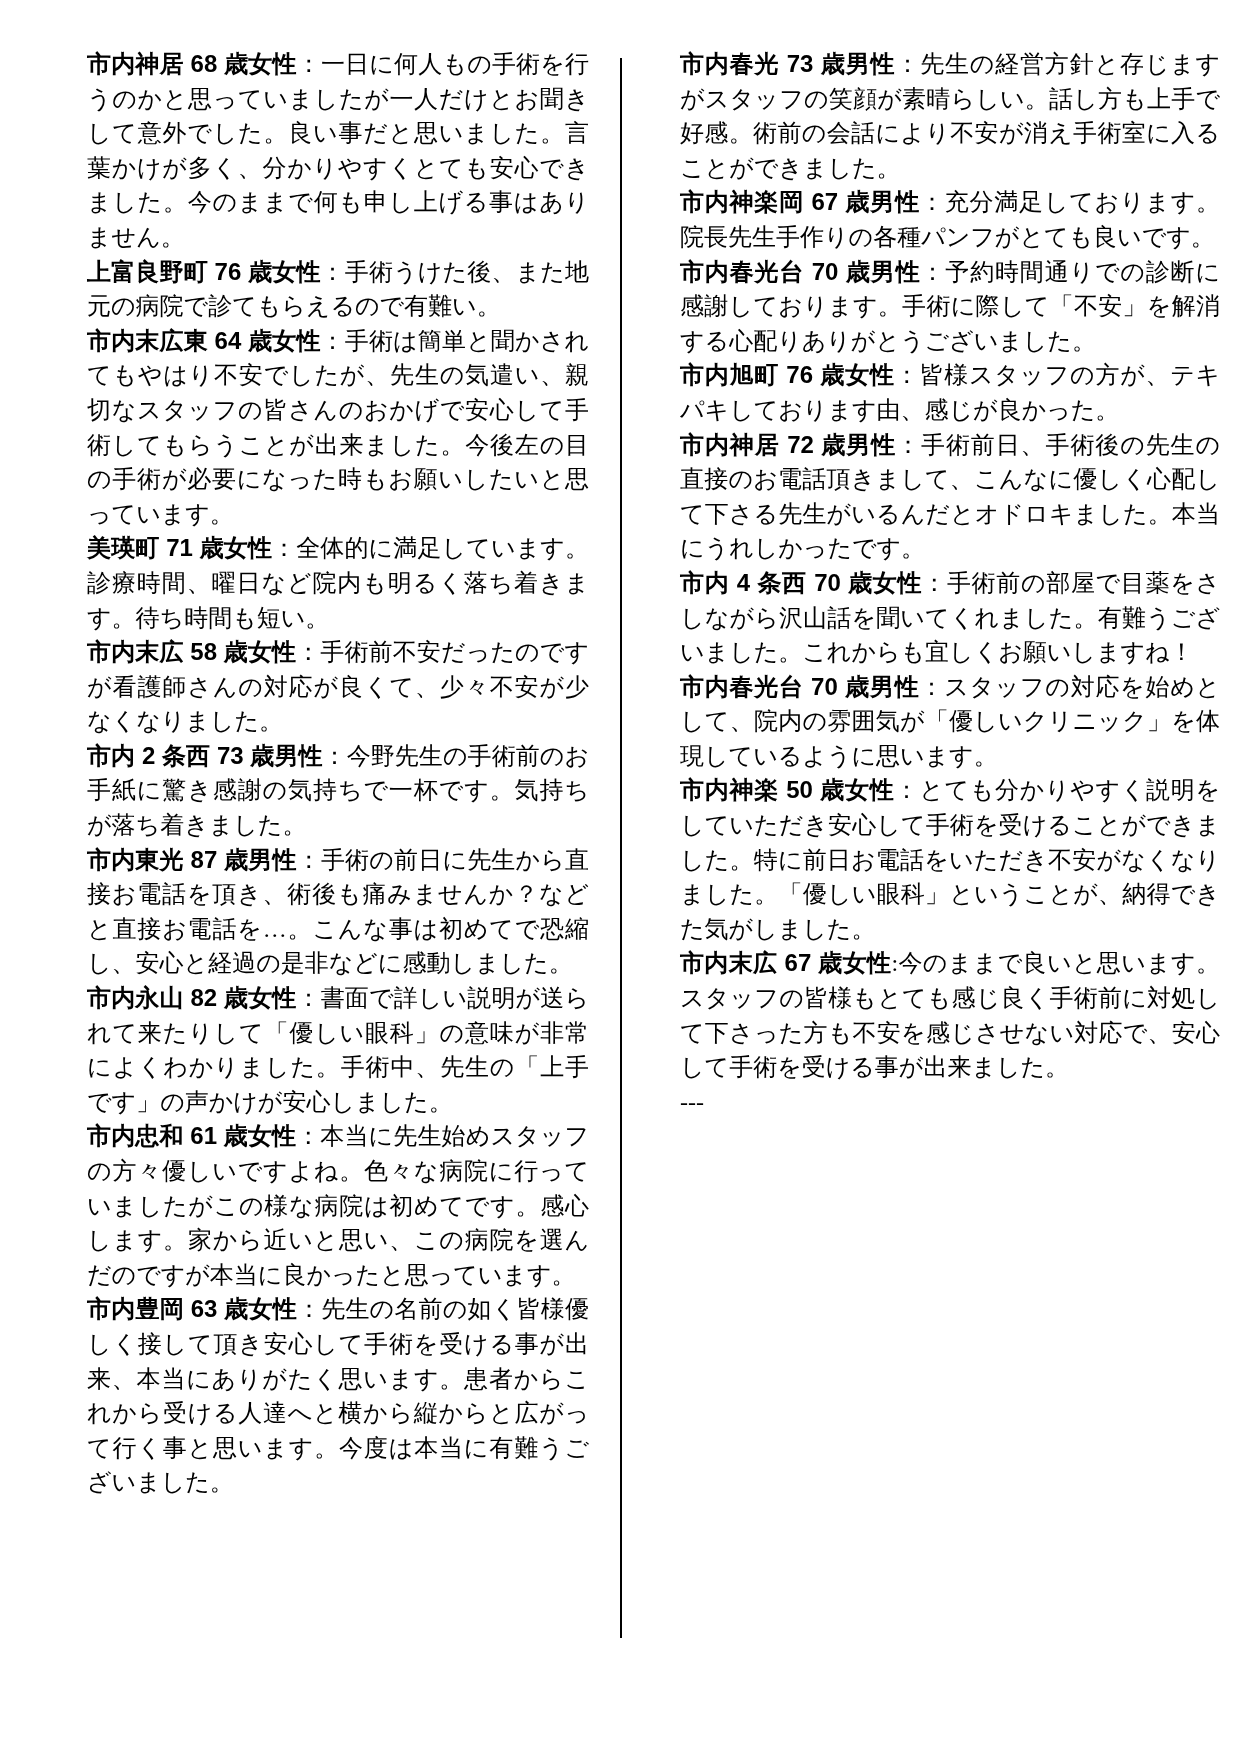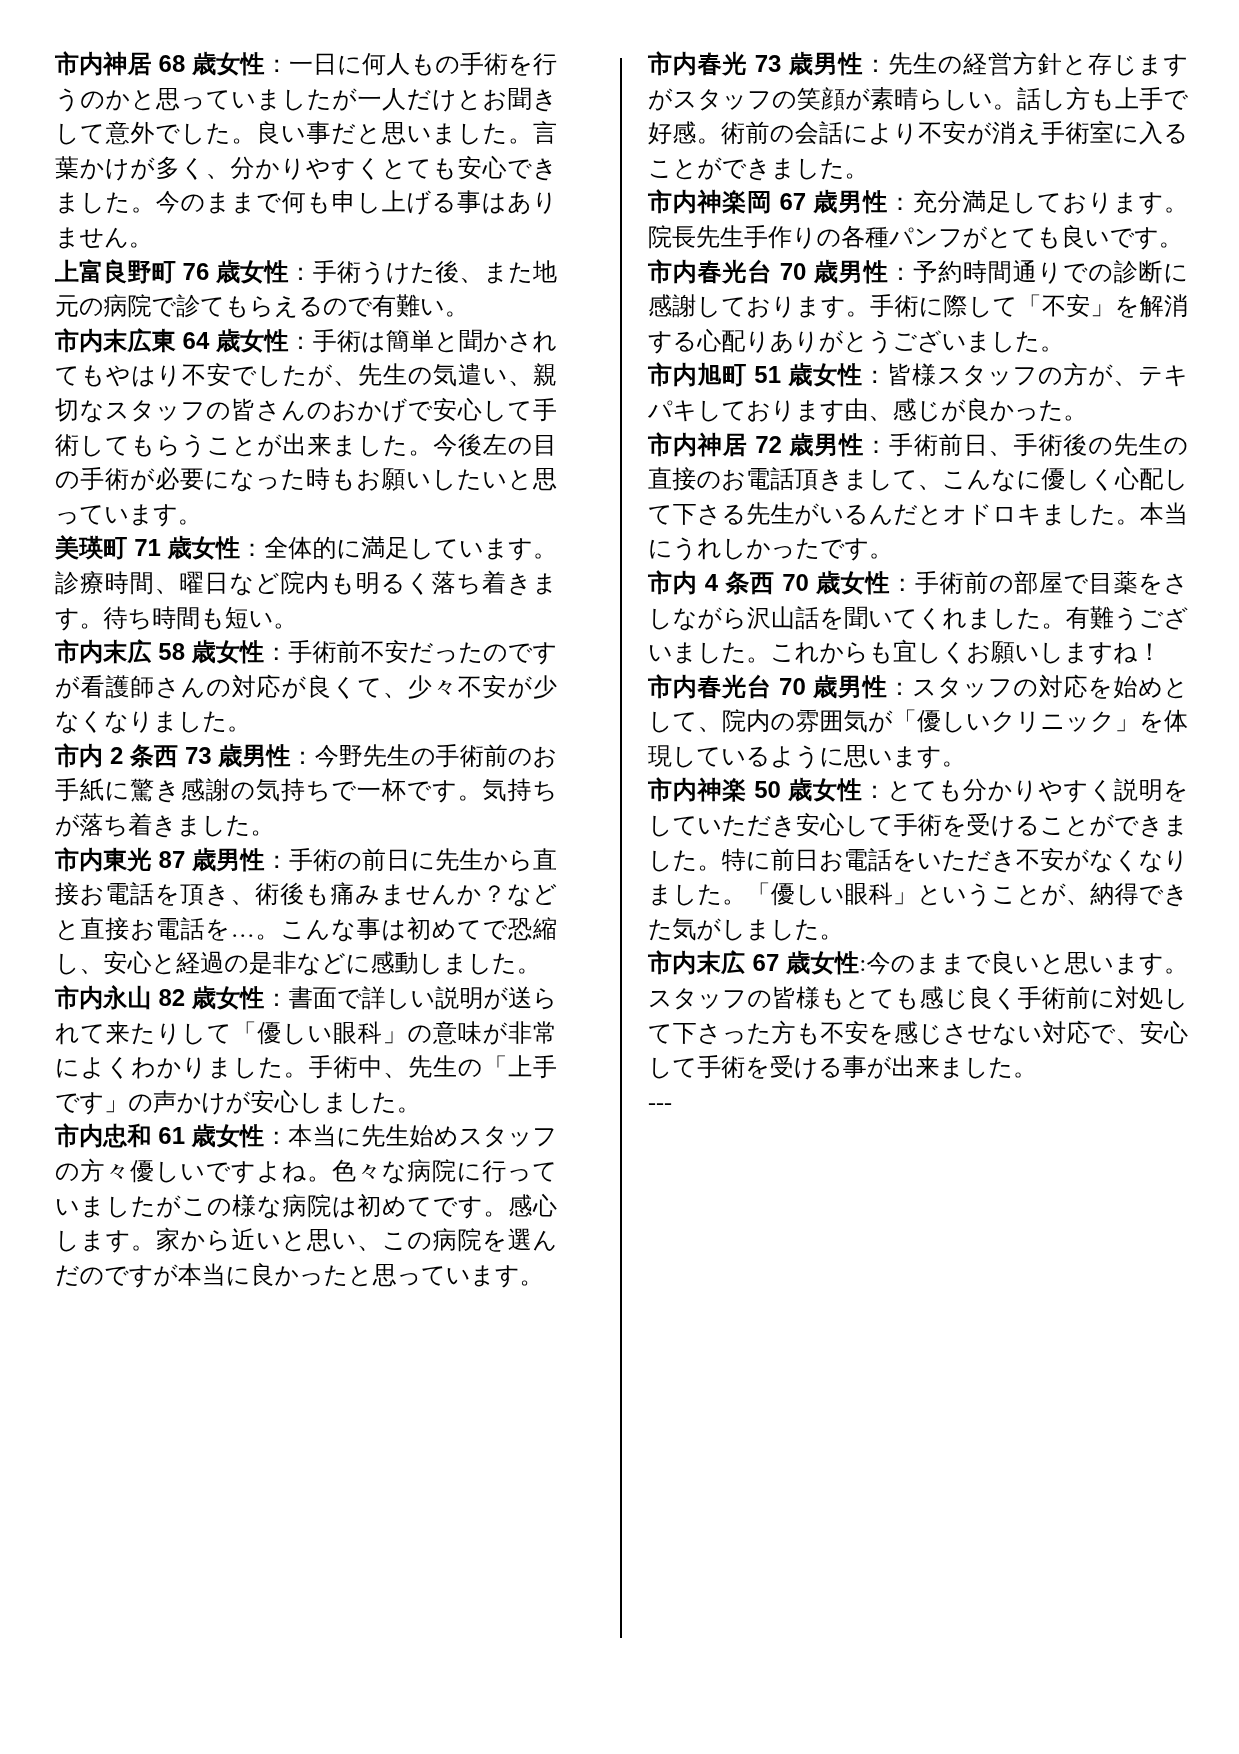--- a/index.html
+++ b/index.html
@@ -12,20 +12,21 @@
     width: 1239px;
     height: 1754px;
     background: #ffffff;
     color: #000000;
     overflow: hidden;
   }
   .col {
     position: absolute;
     top: 47px;
     text-align: justify;
+    margin-left: 32px;
   }
   .col-left  { left: 55px;  width: 502px; }
   .col-right { left: 648px; width: 540px; }
   .divider {
     position: absolute;
     left: 620px;
     top: 58px;
     width: 2px;
     height: 1580px;
     background: #000000;
@@ -50,27 +51,28 @@
   <div class="col col-left" id="col-left">
       <p class="entry"><span class="head">市内神居 68 歳女性</span><span class="sep">：</span><span class="body-text">一日に何人もの手術を行うのかと思っていましたが一人だけとお聞きして意外でした。良い事だと思いました。言葉かけが多く、分かりやすくとても安心できました。今のままで何も申し上げる事はありません。</span></p>
       <p class="entry"><span class="head">上富良野町 76 歳女性</span><span class="sep">：</span><span class="body-text">手術うけた後、また地元の病院で診てもらえるので有難い。</span></p>
       <p class="entry"><span class="head">市内末広東 64 歳女性</span><span class="sep">：</span><span class="body-text">手術は簡単と聞かされてもやはり不安でしたが、先生の気遣い、親切なスタッフの皆さんのおかげで安心して手術してもらうことが出来ました。今後左の目の手術が必要になった時もお願いしたいと思っています。</span></p>
       <p class="entry"><span class="head">美瑛町 71 歳女性</span><span class="sep">：</span><span class="body-text">全体的に満足しています。診療時間、曜日など院内も明るく落ち着きます。待ち時間も短い。</span></p>
       <p class="entry"><span class="head">市内末広 58 歳女性</span><span class="sep">：</span><span class="body-text">手術前不安だったのですが看護師さんの対応が良くて、少々不安が少なくなりました。</span></p>
       <p class="entry"><span class="head">市内 2 条西 73 歳男性</span><span class="sep">：</span><span class="body-text">今野先生の手術前のお手紙に驚き感謝の気持ちで一杯です。気持ちが落ち着きました。</span></p>
       <p class="entry"><span class="head">市内東光 87 歳男性</span><span class="sep">：</span><span class="body-text">手術の前日に先生から直接お電話を頂き、術後も痛みませんか？などと直接お電話を…。こんな事は初めてで恐縮し、安心と経過の是非などに感動しました。</span></p>
       <p class="entry"><span class="head">市内永山 82 歳女性</span><span class="sep">：</span><span class="body-text">書面で詳しい説明が送られて来たりして「優しい眼科」の意味が非常によくわかりました。手術中、先生の「上手です」の声かけが安心しました。</span></p>
       <p class="entry"><span class="head">市内忠和 61 歳女性</span><span class="sep">：</span><span class="body-text">本当に先生始めスタッフの方々優しいですよね。色々な病院に行っていましたがこの様な病院は初めてです。感心します。家から近いと思い、この病院を選んだのですが本当に良かったと思っています。</span></p>
+      <p class="entry"><span class="head">市内豊岡 63 歳女性</span><span class="sep">：</span><span class="body-text">先生の名前の如く皆様優しく接して頂き安心して手術を受ける事が出来、本当にありがたく思います。患者からこれから受ける人達へと横から縦からと広がって行く事と思います。今度は本当に有難うございました。</span></p>
     </div>
   <div class="divider"></div>
   <div class="col col-right" id="col-right">
       <p class="entry"><span class="head">市内春光 73 歳男性</span><span class="sep">：</span><span class="body-text">先生の経営方針と存じますがスタッフの笑顔が素晴らしい。話し方も上手で好感。術前の会話により不安が消え手術室に入ることができました。</span></p>
       <p class="entry"><span class="head">市内神楽岡 67 歳男性</span><span class="sep">：</span><span class="body-text">充分満足しております。院長先生手作りの各種パンフがとても良いです。</span></p>
       <p class="entry"><span class="head">市内春光台 70 歳男性</span><span class="sep">：</span><span class="body-text">予約時間通りでの診断に感謝しております。手術に際して「不安」を解消する心配りありがとうございました。</span></p>
-      <p class="entry"><span class="head">市内旭町 51 歳女性</span><span class="sep">：</span><span class="body-text">皆様スタッフの方が、テキパキしております由、感じが良かった。</span></p>
+      <p class="entry"><span class="head">市内旭町 76 歳女性</span><span class="sep">：</span><span class="body-text">皆様スタッフの方が、テキパキしております由、感じが良かった。</span></p>
       <p class="entry"><span class="head">市内神居 72 歳男性</span><span class="sep">：</span><span class="body-text">手術前日、手術後の先生の直接のお電話頂きまして、こんなに優しく心配して下さる先生がいるんだとオドロキました。本当にうれしかったです。</span></p>
       <p class="entry"><span class="head">市内 4 条西 70 歳女性</span><span class="sep">：</span><span class="body-text">手術前の部屋で目薬をさしながら沢山話を聞いてくれました。有難うございました。これからも宜しくお願いしますね！</span></p>
       <p class="entry"><span class="head">市内春光台 70 歳男性</span><span class="sep">：</span><span class="body-text">スタッフの対応を始めとして、院内の雰囲気が「優しいクリニック」を体現しているように思います。</span></p>
       <p class="entry"><span class="head">市内神楽 50 歳女性</span><span class="sep">：</span><span class="body-text">とても分かりやすく説明をしていただき安心して手術を受けることができました。特に前日お電話をいただき不安がなくなりました。「優しい眼科」ということが、納得できた気がしました。</span></p>
       <p class="entry"><span class="head">市内末広 67 歳女性</span><span class="sep">:</span><span class="body-text">今のままで良いと思います。スタッフの皆様もとても感じ良く手術前に対処して下さった方も不安を感じさせない対応で、安心して手術を受ける事が出来ました。</span></p>
       <p class="entry"><span class="body-text">---</span></p>
     </div>
 </div>
 
 </body></html>

